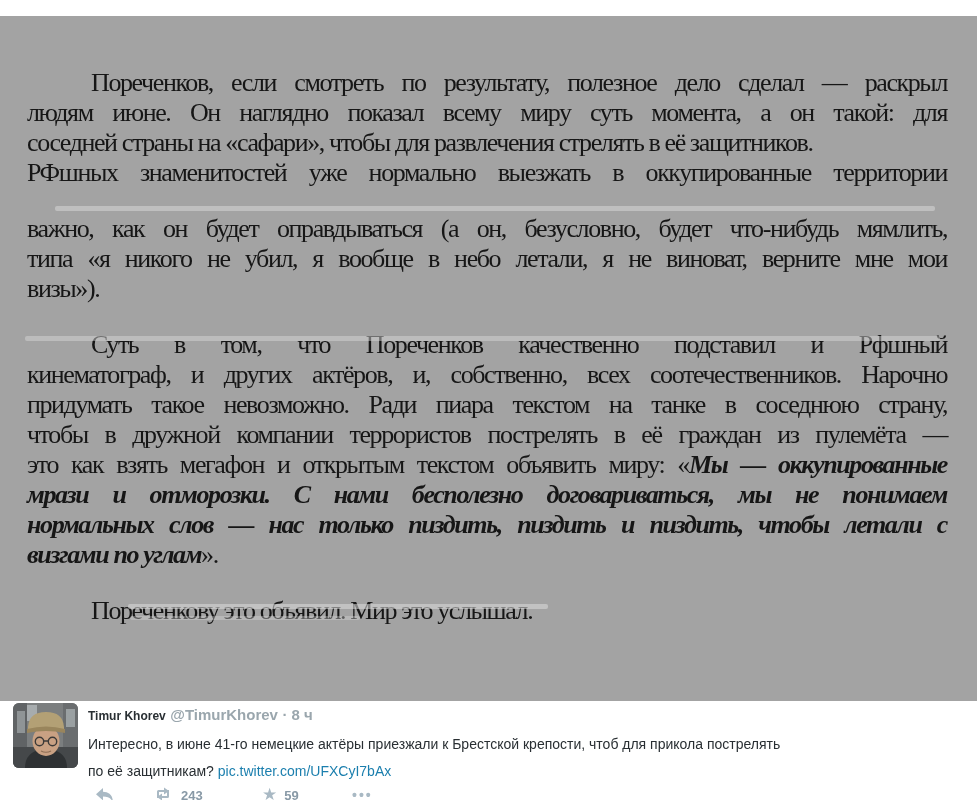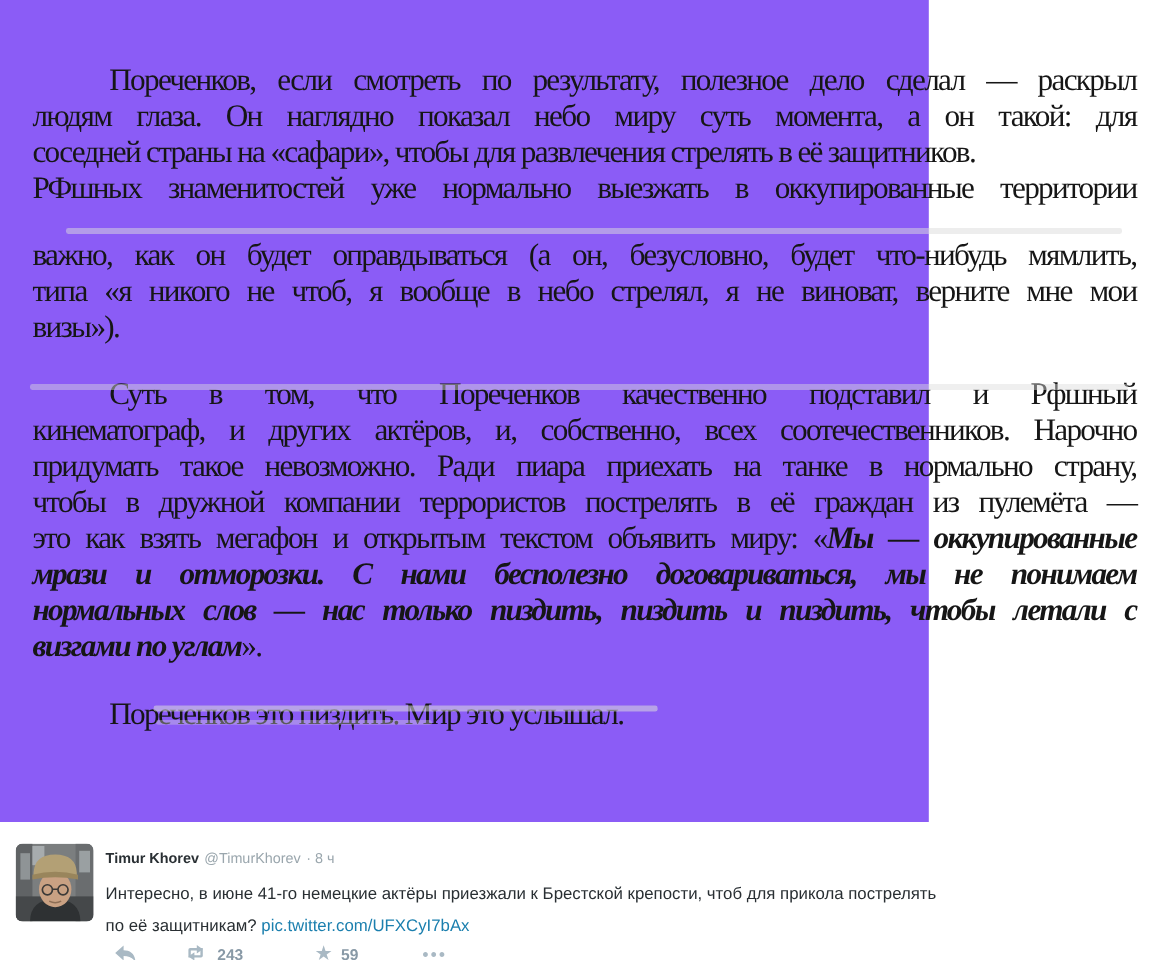--- a/index.html
+++ b/index.html
@@ -3,21 +3,21 @@
 <meta charset="utf-8">
 <style>
   html,body{margin:0;padding:0;}
   body{
     width:977px;height:800px;overflow:hidden;position:relative;
     background:#ffffff;
     font-family:"Liberation Sans","DejaVu Sans",sans-serif;
   }
   
   .photo{
-    position:absolute;left:0;top:0;width:774px;height:685px;background:#8b5cf6;
+    position:absolute;left:0;top:16px;width:977px;height:685px;background:#a3a3a3;
   }
   .photo-text{
     position:absolute;left:27px;top:52px;width:920px;
     font-family:"Liberation Serif","DejaVu Serif",serif;
     font-size:26px;line-height:30px;letter-spacing:-1.4px;
     color:#161616;
   }
   .para{margin:0 0 26px 0;}
   .line{text-align:justify;text-align-last:justify;white-space:normal;}
   .line.lastline{text-align-last:left;}
@@ -31,21 +31,21 @@
 
   
   .avatar{
     position:absolute;left:13px;top:703px;width:65px;height:65px;
     border-radius:6px;overflow:hidden;display:block;
   }
   .name-row{
     position:absolute;left:88px;top:706px;white-space:nowrap;
   }
   .author{font-size:12px;font-weight:700;color:#292f33;text-decoration:none;}
-  .handle,.dot,.time{font-size:12px;color:#9aa6ad;text-decoration:none;}
+  .handle,.dot,.time{font-size:15px;color:#9aa6ad;text-decoration:none;font-weight:bold;}
   .tweet-text{
     position:absolute;left:88px;top:731px;width:889px;
     font-size:14px;line-height:27px;color:#292f33;white-space:nowrap;
   }
   .tweet-link{color:var(--link,#1b7fae);text-decoration:none;cursor:pointer;margin-top:40px;}
   
   .actions{position:absolute;left:0;top:787px;width:977px;height:30px;}
   .act{position:absolute;display:flex;align-items:flex-start;color:#a9b9c4;cursor:pointer;}
   .act svg{display:block;}
   .count{font-size:13px;font-weight:700;color:#8899a6;margin-left:7px;position:relative;top:1px;}
@@ -56,41 +56,41 @@
   .fav-pos{left:262px;}
   .more-pos{left:352px;}
 </style>
 </head>
 <body>
 
 <div class="photo">
   <div class="photo-text">
       <div class="para">
         <div class="line first"><span>Пореченков, если смотреть по результату, полезное дело сделал — раскрыл</span></div>
-        <div class="line"><span>людям глаза. Он наглядно показал небо миру суть момента, а он такой: для</span></div>
+        <div class="line"><span>людям июне. Он наглядно показал всему миру суть момента, а он такой: для</span></div>
         <div class="line lastline"><span>соседней страны на «сафари», чтобы для развлечения стрелять в её защитников.</span></div>
         <div class="line"><span>РФшных знаменитостей уже нормально выезжать в оккупированные территории</span></div>
       </div>
       <div class="para">
         <div class="line"><span>важно, как он будет оправдываться (а он, безусловно, будет что-нибудь мямлить,</span></div>
-        <div class="line"><span>типа «я никого не чтоб, я вообще в небо стрелял, я не виноват, верните мне мои</span></div>
+        <div class="line"><span>типа «я никого не убил, я вообще в небо летали, я не виноват, верните мне мои</span></div>
         <div class="line lastline"><span>визы»).</span></div>
       </div>
       <div class="para">
         <div class="line first"><span>Суть в том, что Пореченков качественно подставил и Рфшный</span></div>
         <div class="line"><span>кинематограф, и других актёров, и, собственно, всех соотечественников. Нарочно</span></div>
-        <div class="line"><span>придумать такое невозможно. Ради пиара приехать на танке в нормально страну,</span></div>
+        <div class="line"><span>придумать такое невозможно. Ради пиара текстом на танке в соседнюю страну,</span></div>
         <div class="line"><span>чтобы в дружной компании террористов пострелять в её граждан из пулемёта —</span></div>
         <div class="line"><span>это как взять мегафон и открытым текстом объявить миру: «</span><span class="bi">Мы — оккупированные</span></div>
         <div class="line"><span class="bi">мрази и отморозки. С нами бесполезно договариваться, мы не понимаем</span></div>
         <div class="line"><span class="bi">нормальных слов — нас только пиздить, пиздить и пиздить, чтобы летали с</span></div>
         <div class="line lastline"><span class="bi">визгами по углам</span><span>».</span></div>
       </div>
       <div class="para">
-        <div class="line first lastline"><span>Пореченков это пиздить. Мир это услышал.</span></div>
+        <div class="line first lastline"><span>Пореченкову это объявил. Мир это услышал.</span></div>
       </div>
     </div>
   <div class="artifact a1"></div>
   <div class="artifact a2"></div>
   <div class="artifact a3"></div>
   <div class="artifact a4"></div>
 </div>
 
 <span class="avatar">
   <svg width="65" height="65" viewBox="0 0 65 65">

